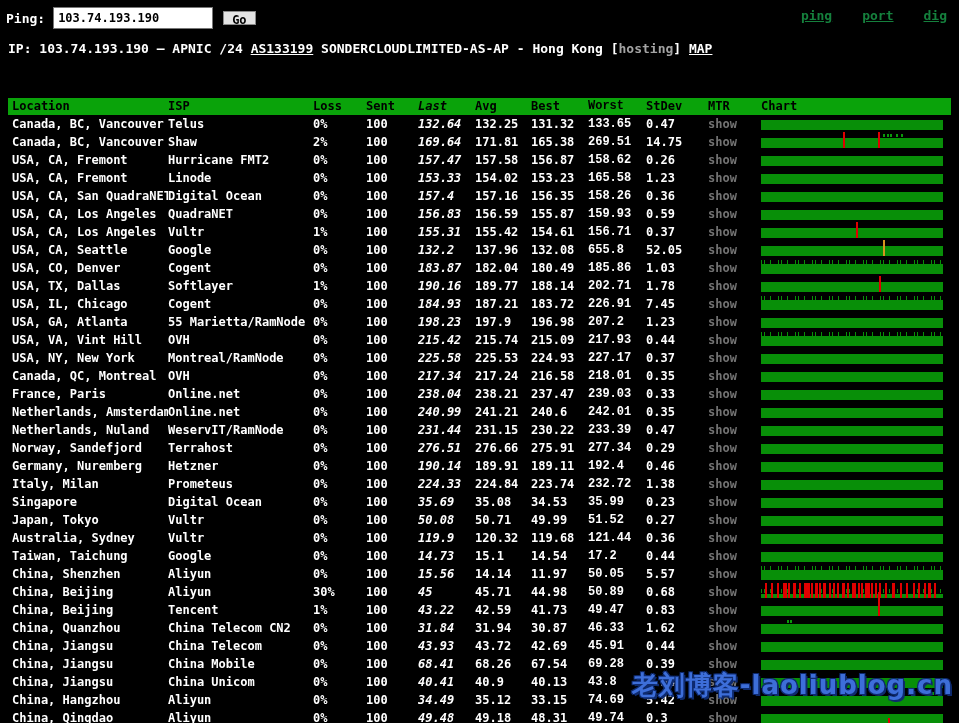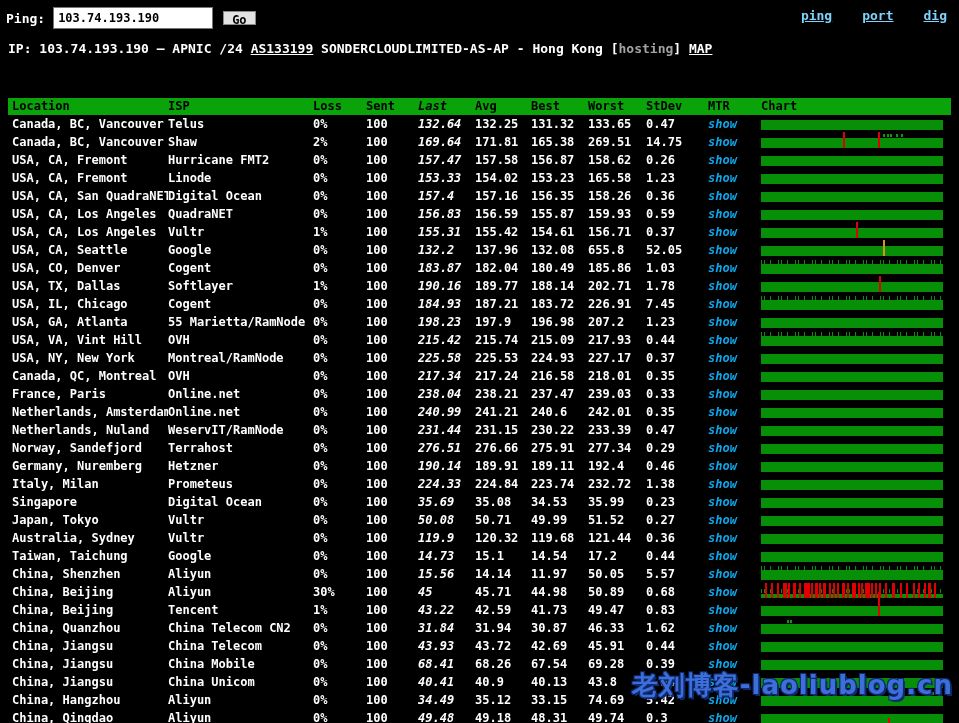--- a/index.html
+++ b/index.html
@@ -5,40 +5,40 @@
   html,body{margin:0;padding:0;background:#000;}
   body{width:959px;height:723px;overflow:hidden;position:relative;
        font-family:"DejaVu Sans Mono","Liberation Mono",monospace;font-weight:bold;color:#fff;}
   .topbar{position:absolute;left:6px;top:7px;display:flex;align-items:center;}
   .topbar label{font-size:13px;margin-right:8px;}
   .topbar input{width:150px;height:18px;border:1px solid #767676;background:#fff;color:#000;
       font-family:"DejaVu Sans Mono","Liberation Mono",monospace;font-size:12px;padding:1px 4px;font-weight:bold;}
   .topbar button{margin-left:10px;height:14px;background:#e3e3e3;border:1px solid #8a8a8a;
       font-family:"DejaVu Sans Mono","Liberation Mono",monospace;font-size:12px;font-weight:bold;color:#000;padding:1px 8px;}
   .toplinks{position:absolute;right:12px;top:8px;font-size:13px;}
-  .toplinks a{color:#7dd3fc;text-decoration:underline;margin-left:30px;cursor:pointer;}
+  .toplinks a{color:#15803d;text-decoration:underline;margin-left:30px;cursor:pointer;}
   .ipline{position:absolute;left:8px;top:41px;font-size:13px;white-space:nowrap;}
   .ipline a{color:#fff;text-decoration:underline;cursor:pointer;}
   .tag{color:#a3a3a3;}
   .table{position:absolute;left:8px;top:70px;width:943px;margin-top:28px;}
   .thead{display:flex;background:#0aa30a;height:17px;line-height:17px;color:#000;font-size:12px;}
   .tr{display:flex;height:18px;line-height:18px;font-size:12px;white-space:nowrap;overflow:visible;}
   .td,.th{box-sizing:border-box;white-space:nowrap;overflow:hidden;}
   .c0{width:160px;padding-left:4px;}
   .c1{width:145px;}
   .c2{width:53px;}
   .c3{width:52px;}
   .c4{width:57px;font-style:italic;}
   .c5{width:56px;}
   .c6{width:57px;}
-  .c7{width:58px;}
+  .c7{width:58px;font-family:Liberation Mono, monospace;}
   .c8{width:62px;}
   .c9{width:53px;}
   .c10{flex:1;overflow:visible;}
-  .showlink{color:#0ea5e9;cursor:pointer;text-decoration:none;font-style:italic;}
+  .showlink{color:#737373;cursor:pointer;text-decoration:none;}
   .chart{position:relative;height:18px;}
   .bar{position:absolute;left:0;bottom:3px;height:10px;width:182px;background:#088f08;}
   .bar.heavy{height:4px;}
   .noise{position:absolute;left:0;bottom:13px;height:4px;width:182px;
      background:repeating-linear-gradient(90deg,#088f08 0 1px,transparent 1px 3px,#088f08 3px 4px,transparent 4px 9px,#088f08 9px 10px,transparent 10px 17px);}
   .mark{position:absolute;width:2px;bottom:3px;z-index:2;}
   .mark.loss{height:16px;background:#e00000;}
   .mark.losstall{height:24px;background:#e00000;}
   .mark.orange{height:16px;background:#d4951e;}
   .mark.blip{height:3px;bottom:14px;background:#0a9a0a;}

